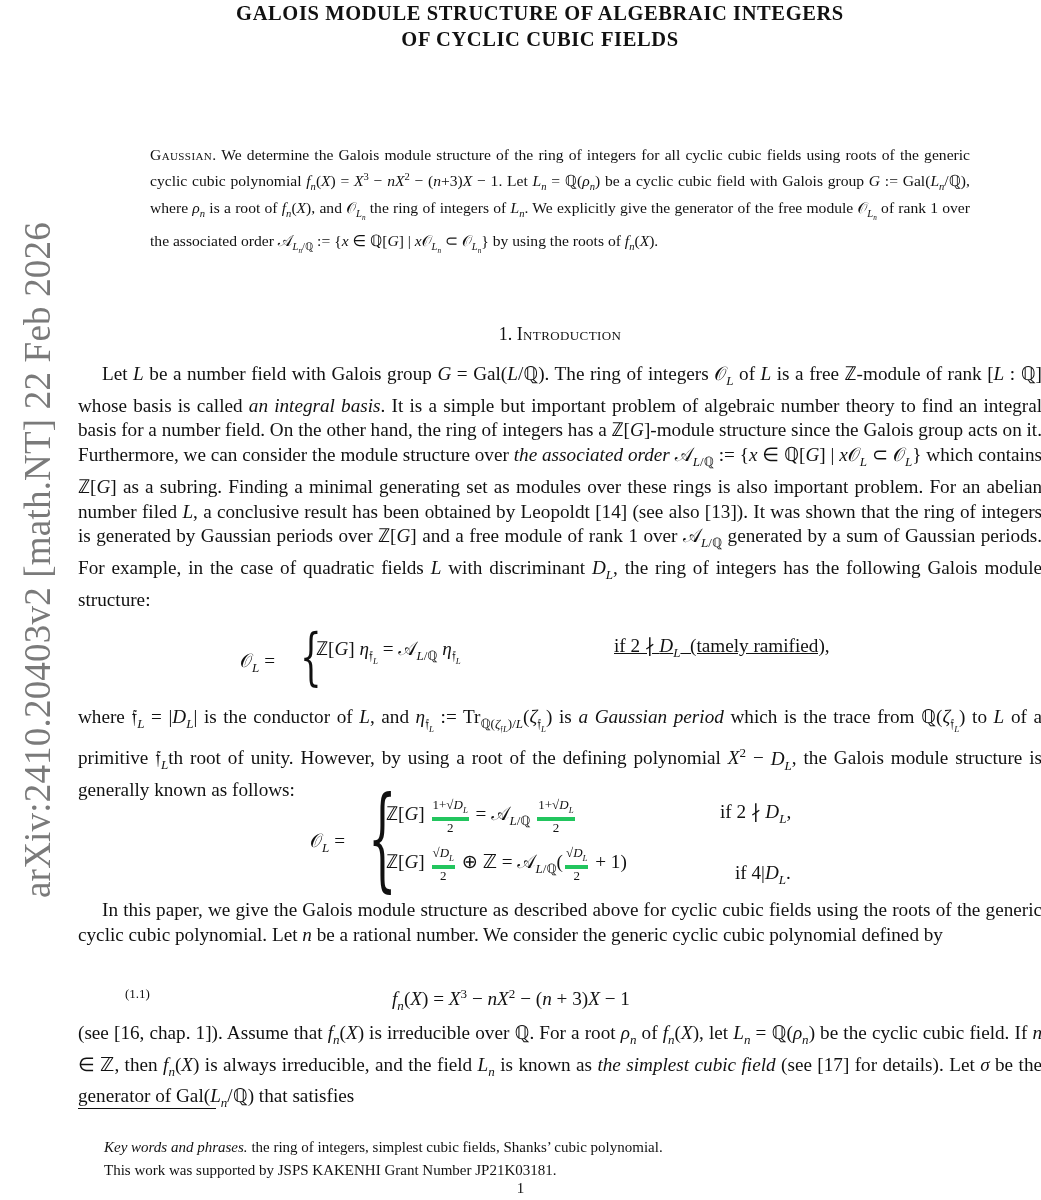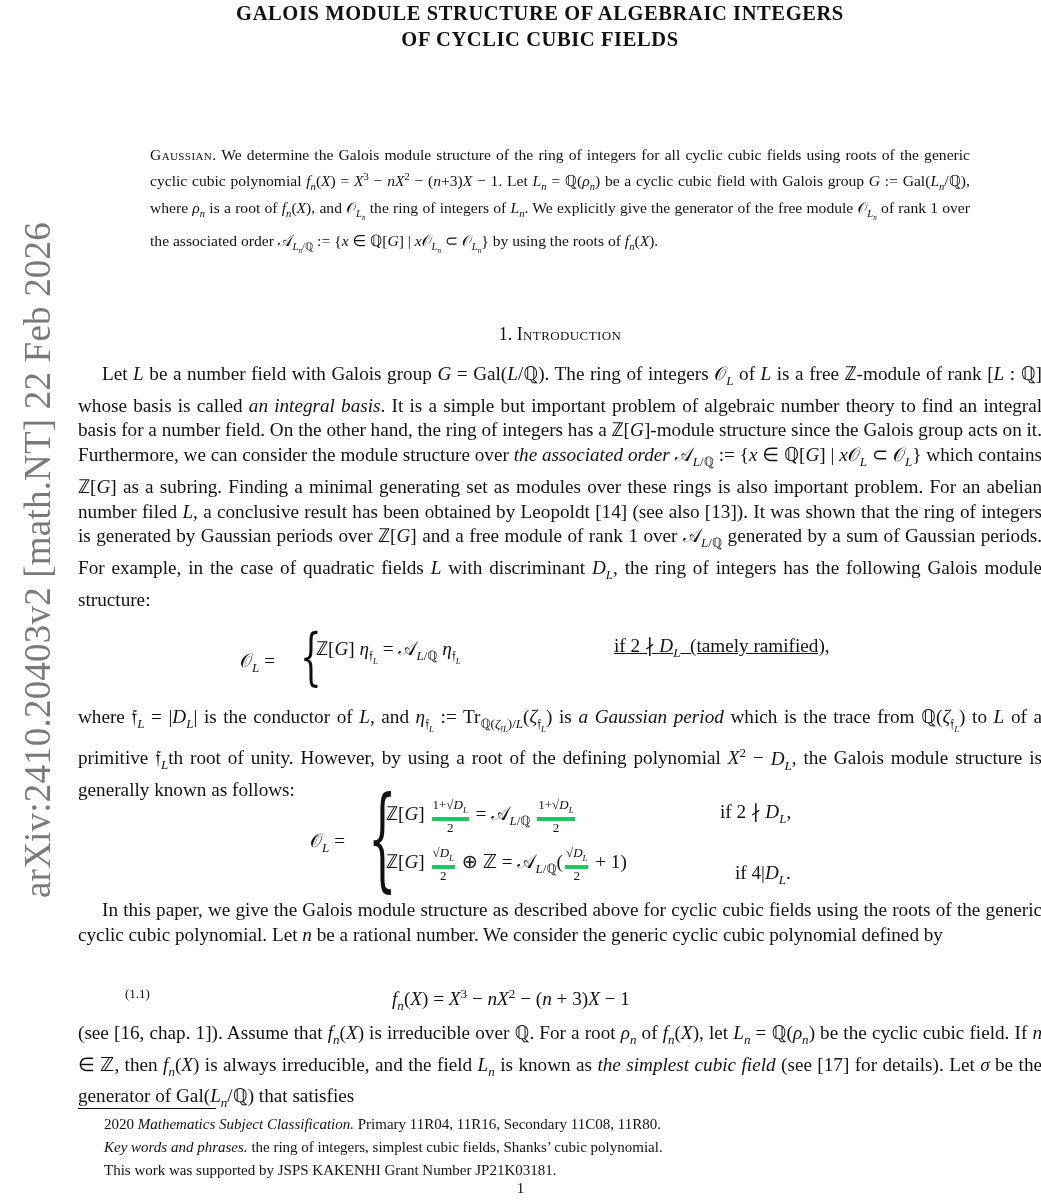--- a/index.html
+++ b/index.html
@@ -93,25 +93,20 @@
   <div class="eqlabel">(1.1)</div>
   <div class="eq" style="left:392px; top:986px;">
     <i>f<sub>n</sub></i>(<i>X</i>) = <i>X</i><sup>3</sup> − <i>nX</i><sup>2</sup> − (<i>n</i> + 3)<i>X</i> − 1
   </div>
 
   <div class="body" style="top:1021px;">
     <p class="np">(see [16, chap. 1]). Assume that <i>f<sub>n</sub></i>(<i>X</i>) is irreducible over ℚ. For a root <i>ρ<sub>n</sub></i> of <i>f<sub>n</sub></i>(<i>X</i>), let <i>L<sub>n</sub></i> = ℚ(<i>ρ<sub>n</sub></i>) be the cyclic cubic field. If <i>n</i> ∈ ℤ, then <i>f<sub>n</sub></i>(<i>X</i>) is always irreducible, and the field <i>L<sub>n</sub></i> is known as <i>the simplest cubic field</i> (see [17] for details). Let <i>σ</i> be the generator of Gal(<i>L<sub>n</sub></i>/ℚ) that satisfies</p>
   </div>
 
   <div class="fnrule"></div>
-  <div class="fn" style="top:1113px;">
-    <span>2020</span>
-    <i>Mathematics Subject Classification.</i>
-    <span>Primary 11R04, 11R16, Secondary 11C08, 11R80.</span>
-  </div>
   <div class="fn" style="top:1136px;">
     <i>Key words and phrases.</i>
     <span>the ring of integers, simplest cubic fields, Shanks’ cubic polynomial.</span>
   </div>
   <div class="fn" style="top:1159px;">This work was supported by JSPS KAKENHI Grant Number JP21K03181.</div>
 
   <div class="pagenum">1</div>
 </div>
 
 </body></html>

